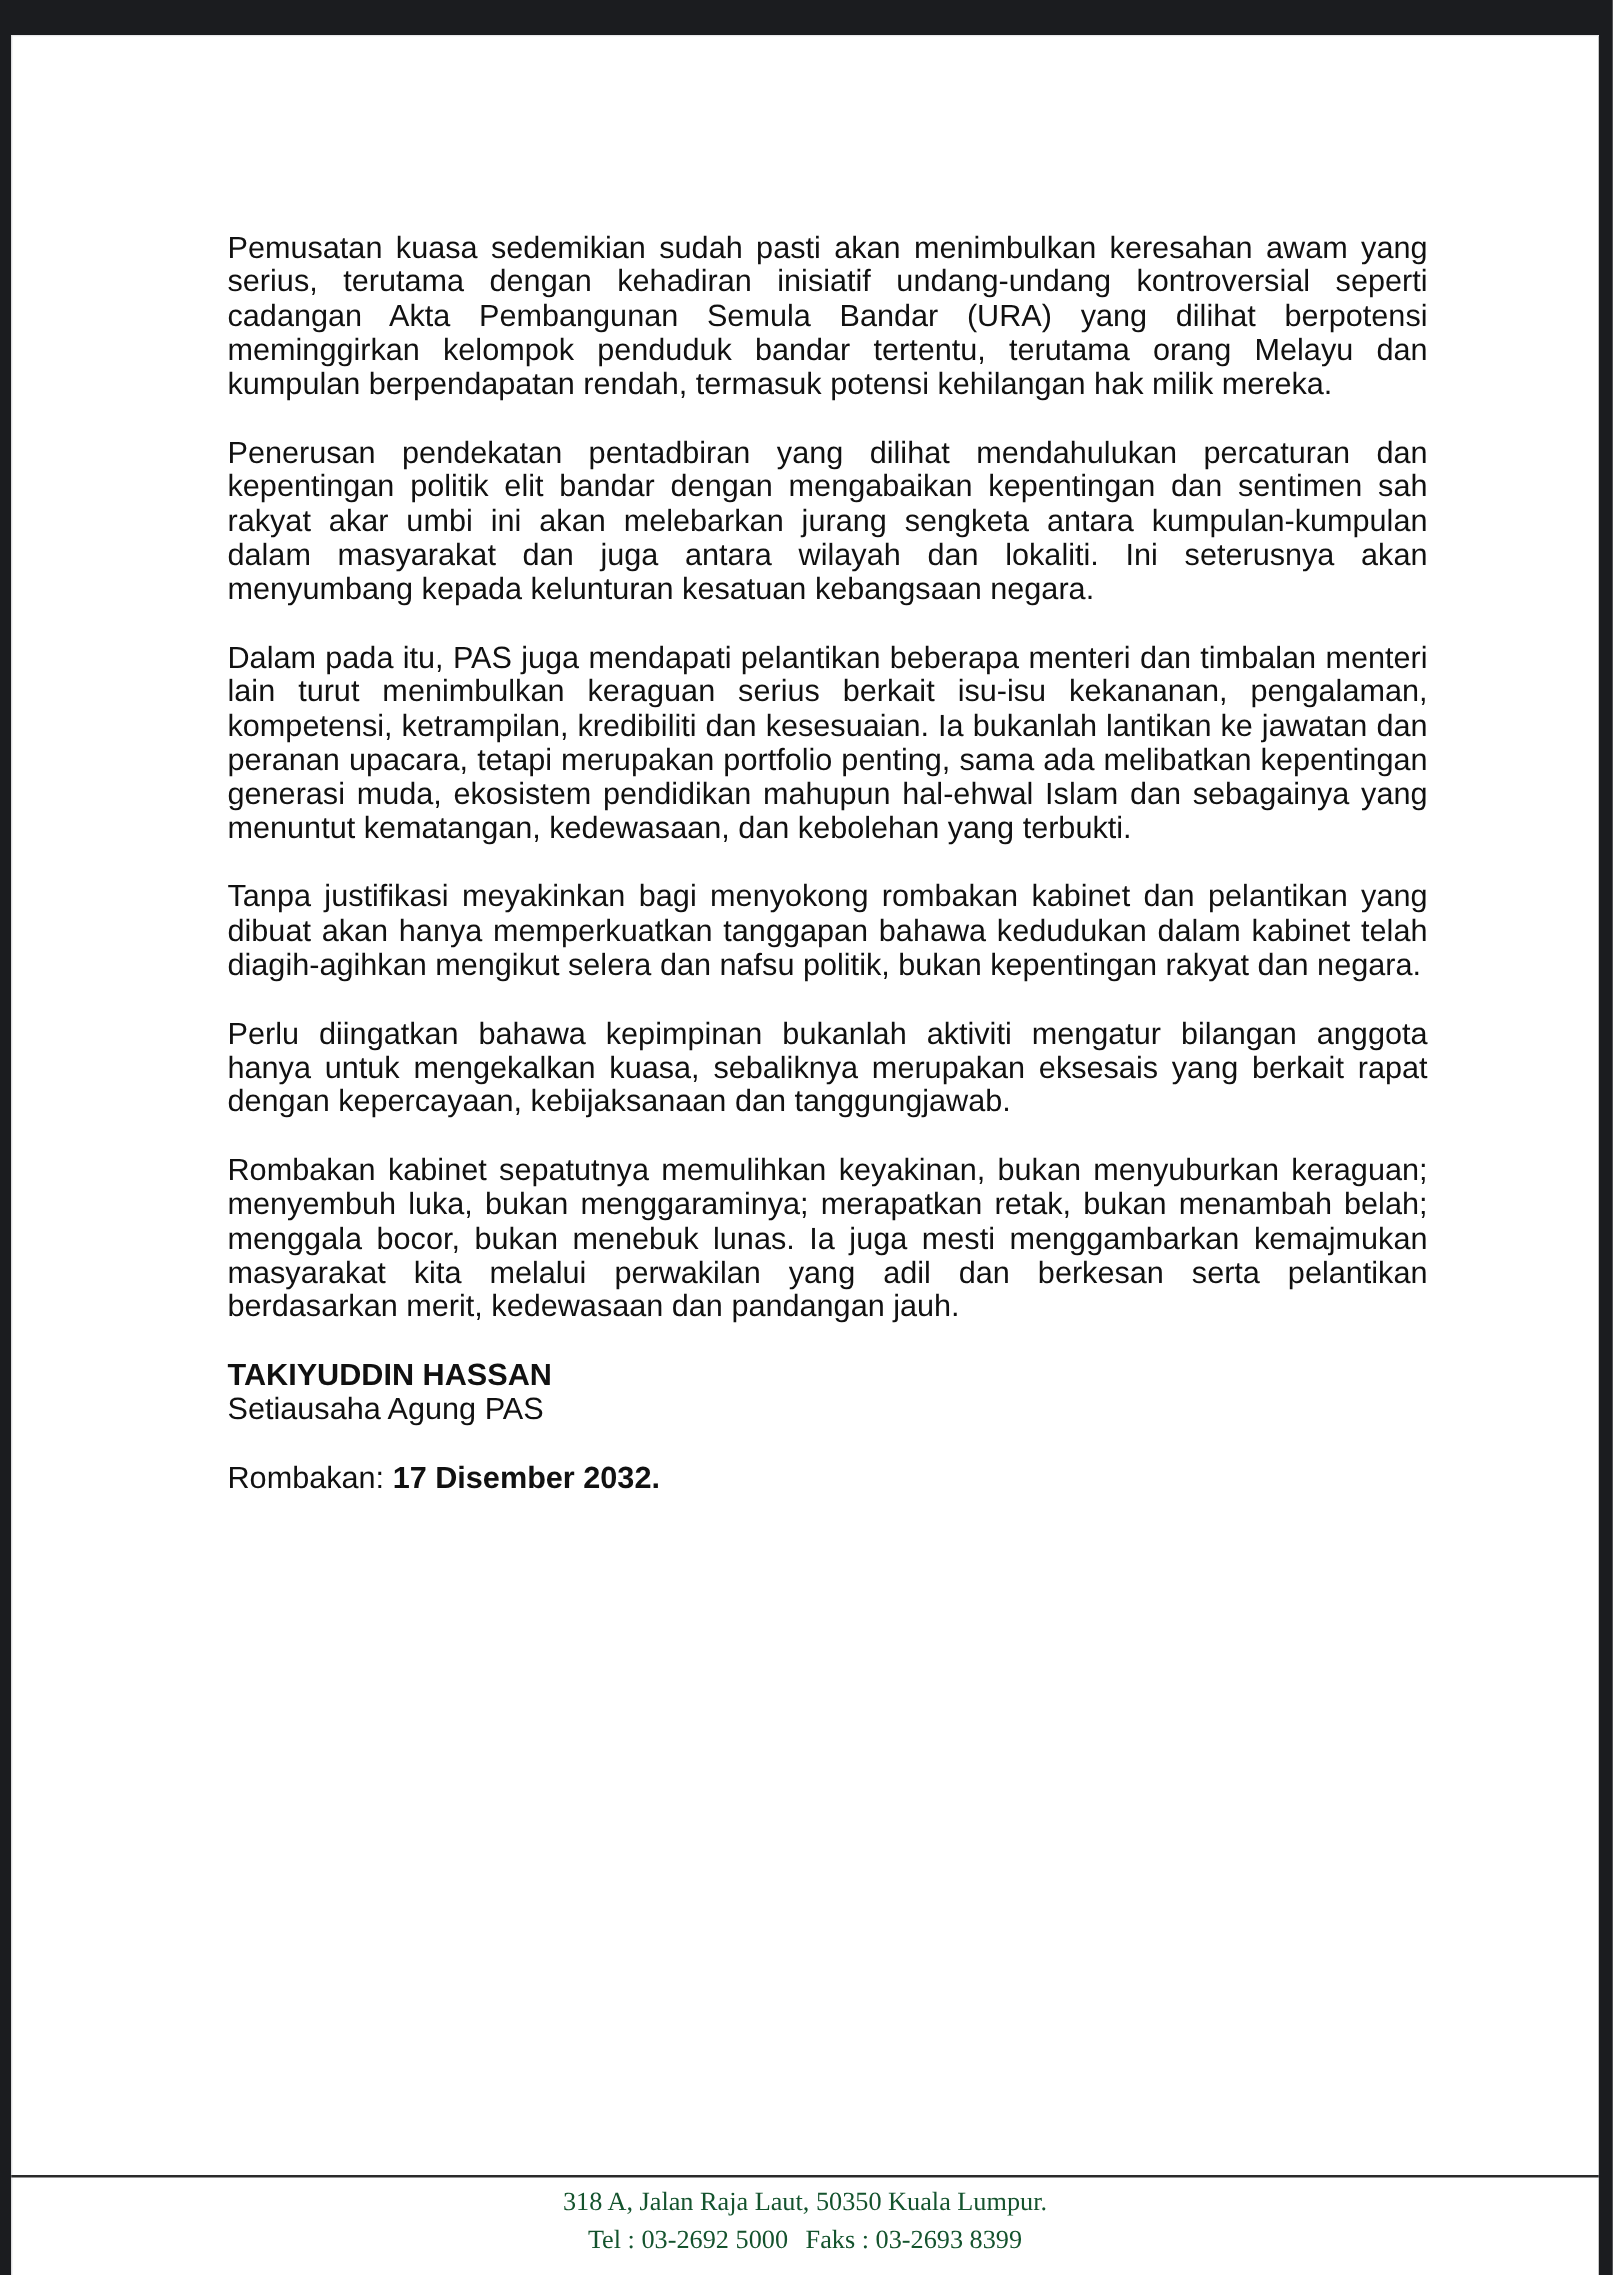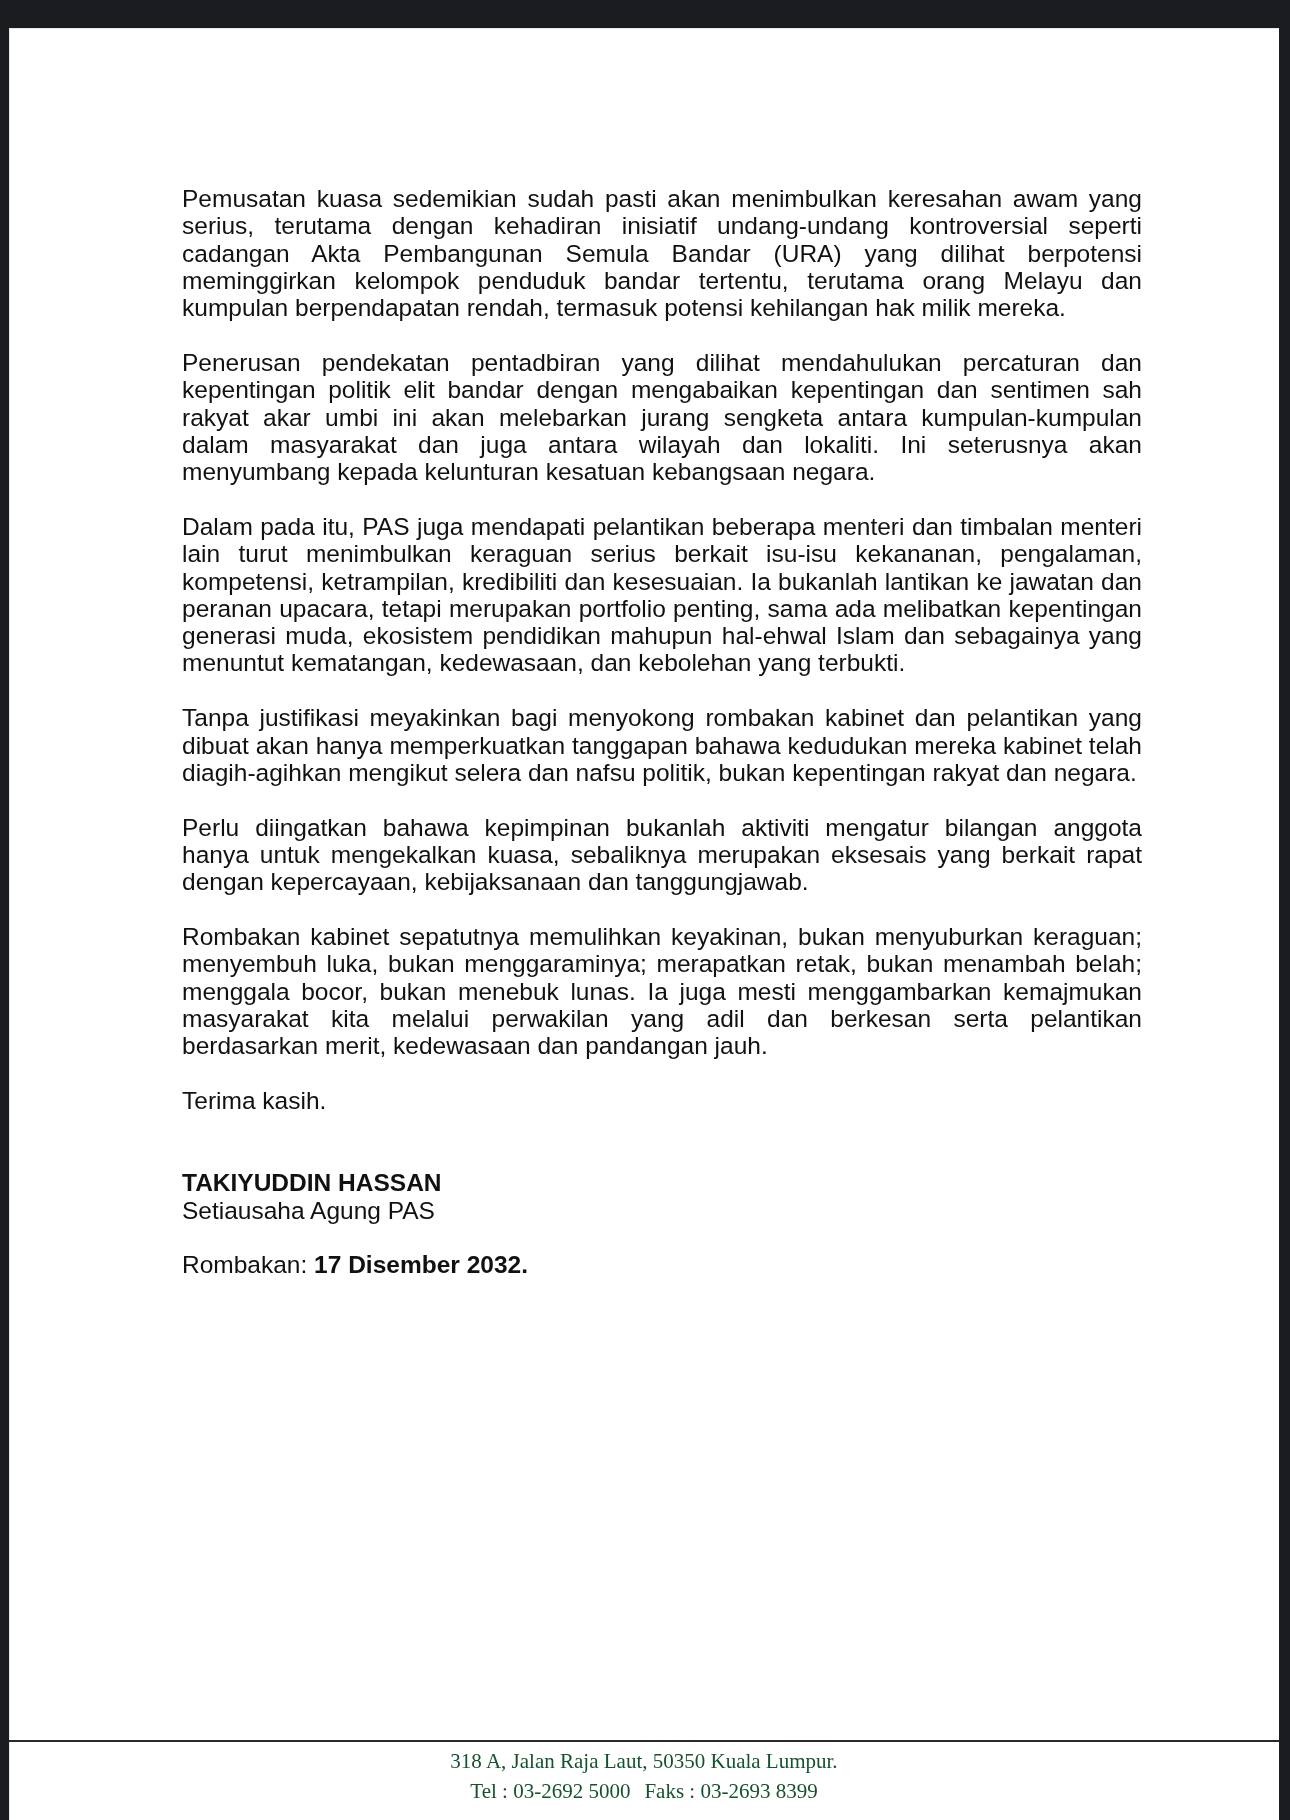--- a/index.html
+++ b/index.html
@@ -75,24 +75,23 @@
     }
   </style>
 </head>
 <body>
 
 <div class="page">
   <div class="body-text">
     <p class="para">Pemusatan kuasa sedemikian sudah pasti akan menimbulkan keresahan awam yang serius, terutama dengan kehadiran inisiatif undang-undang kontroversial seperti cadangan Akta Pembangunan Semula Bandar (URA) yang dilihat berpotensi meminggirkan kelompok penduduk bandar tertentu, terutama orang Melayu dan kumpulan berpendapatan rendah, termasuk potensi kehilangan hak milik mereka.</p>
     <p class="para">Penerusan pendekatan pentadbiran yang dilihat mendahulukan percaturan dan kepentingan politik elit bandar dengan mengabaikan kepentingan dan sentimen sah rakyat akar umbi ini akan melebarkan jurang sengketa antara kumpulan-kumpulan dalam masyarakat dan juga antara wilayah dan lokaliti. Ini seterusnya akan menyumbang kepada kelunturаn kesatuan kebangsaan negara.</p>
     <p class="para">Dalam pada itu, PAS juga mendapati pelantikan beberapa menteri dan timbalan menteri lain turut menimbulkan keraguan serius berkait isu-isu kekananan, pengalaman, kompetensi, ketrampilan, kredibiliti dan kesesuaian. Ia bukanlah lantikan ke jawatan dan peranan upacara, tetapi merupakan portfolio penting, sama ada melibatkan kepentingan generasi muda, ekosistem pendidikan mahupun hal-ehwal Islam dan sebagainya yang menuntut kematangan, kedewasaan, dan kebolehan yang terbukti.</p>
-    <p class="para">Tanpa justifikasi meyakinkan bagi menyokong rombakan kabinet dan pelantikan yang dibuat akan hanya memperkuatkan tanggapan bahawa kedudukan mereka kabinet telah diagih-agihkan mengikut selera dan nafsu politik, bukan kepentingan rakyat dan negara.</p>
+    <p class="para">Tanpa justifikasi meyakinkan bagi menyokong rombakan kabinet dan pelantikan yang dibuat akan hanya memperkuatkan tanggapan bahawa kedudukan dalam kabinet telah diagih-agihkan mengikut selera dan nafsu politik, bukan kepentingan rakyat dan negara.</p>
     <p class="para">Perlu diingatkan bahawa kepimpinan bukanlah aktiviti mengatur bilangan anggota hanya untuk mengekalkan kuasa, sebaliknya merupakan eksesais yang berkait rapat dengan kepercayaan, kebijaksanaan dan tanggungjawab.</p>
     <p class="para">Rombakan kabinet sepatutnya memulihkan keyakinan, bukan menyuburkan keraguan; menyembuh luka, bukan menggaraminya; merapatkan retak, bukan menambah belah; menggala bocor, bukan menebuk lunas. Ia juga mesti menggambarkan kemajmukan masyarakat kita melalui perwakilan yang adil dan berkesan serta pelantikan berdasarkan merit, kedewasaan dan pandangan jauh.</p>
-    <p class="thanks">Terima kasih.</p>
     <p class="sig-name">TAKIYUDDIN HASSAN</p>
     <p class="sig-title">Setiausaha Agung PAS</p>
     <p class="date-line">
       <span>Rombakan:</span>
       <b>17 Disember 2032.</b>
     </p>
   </div>
 
   <div class="divider"></div>
 

